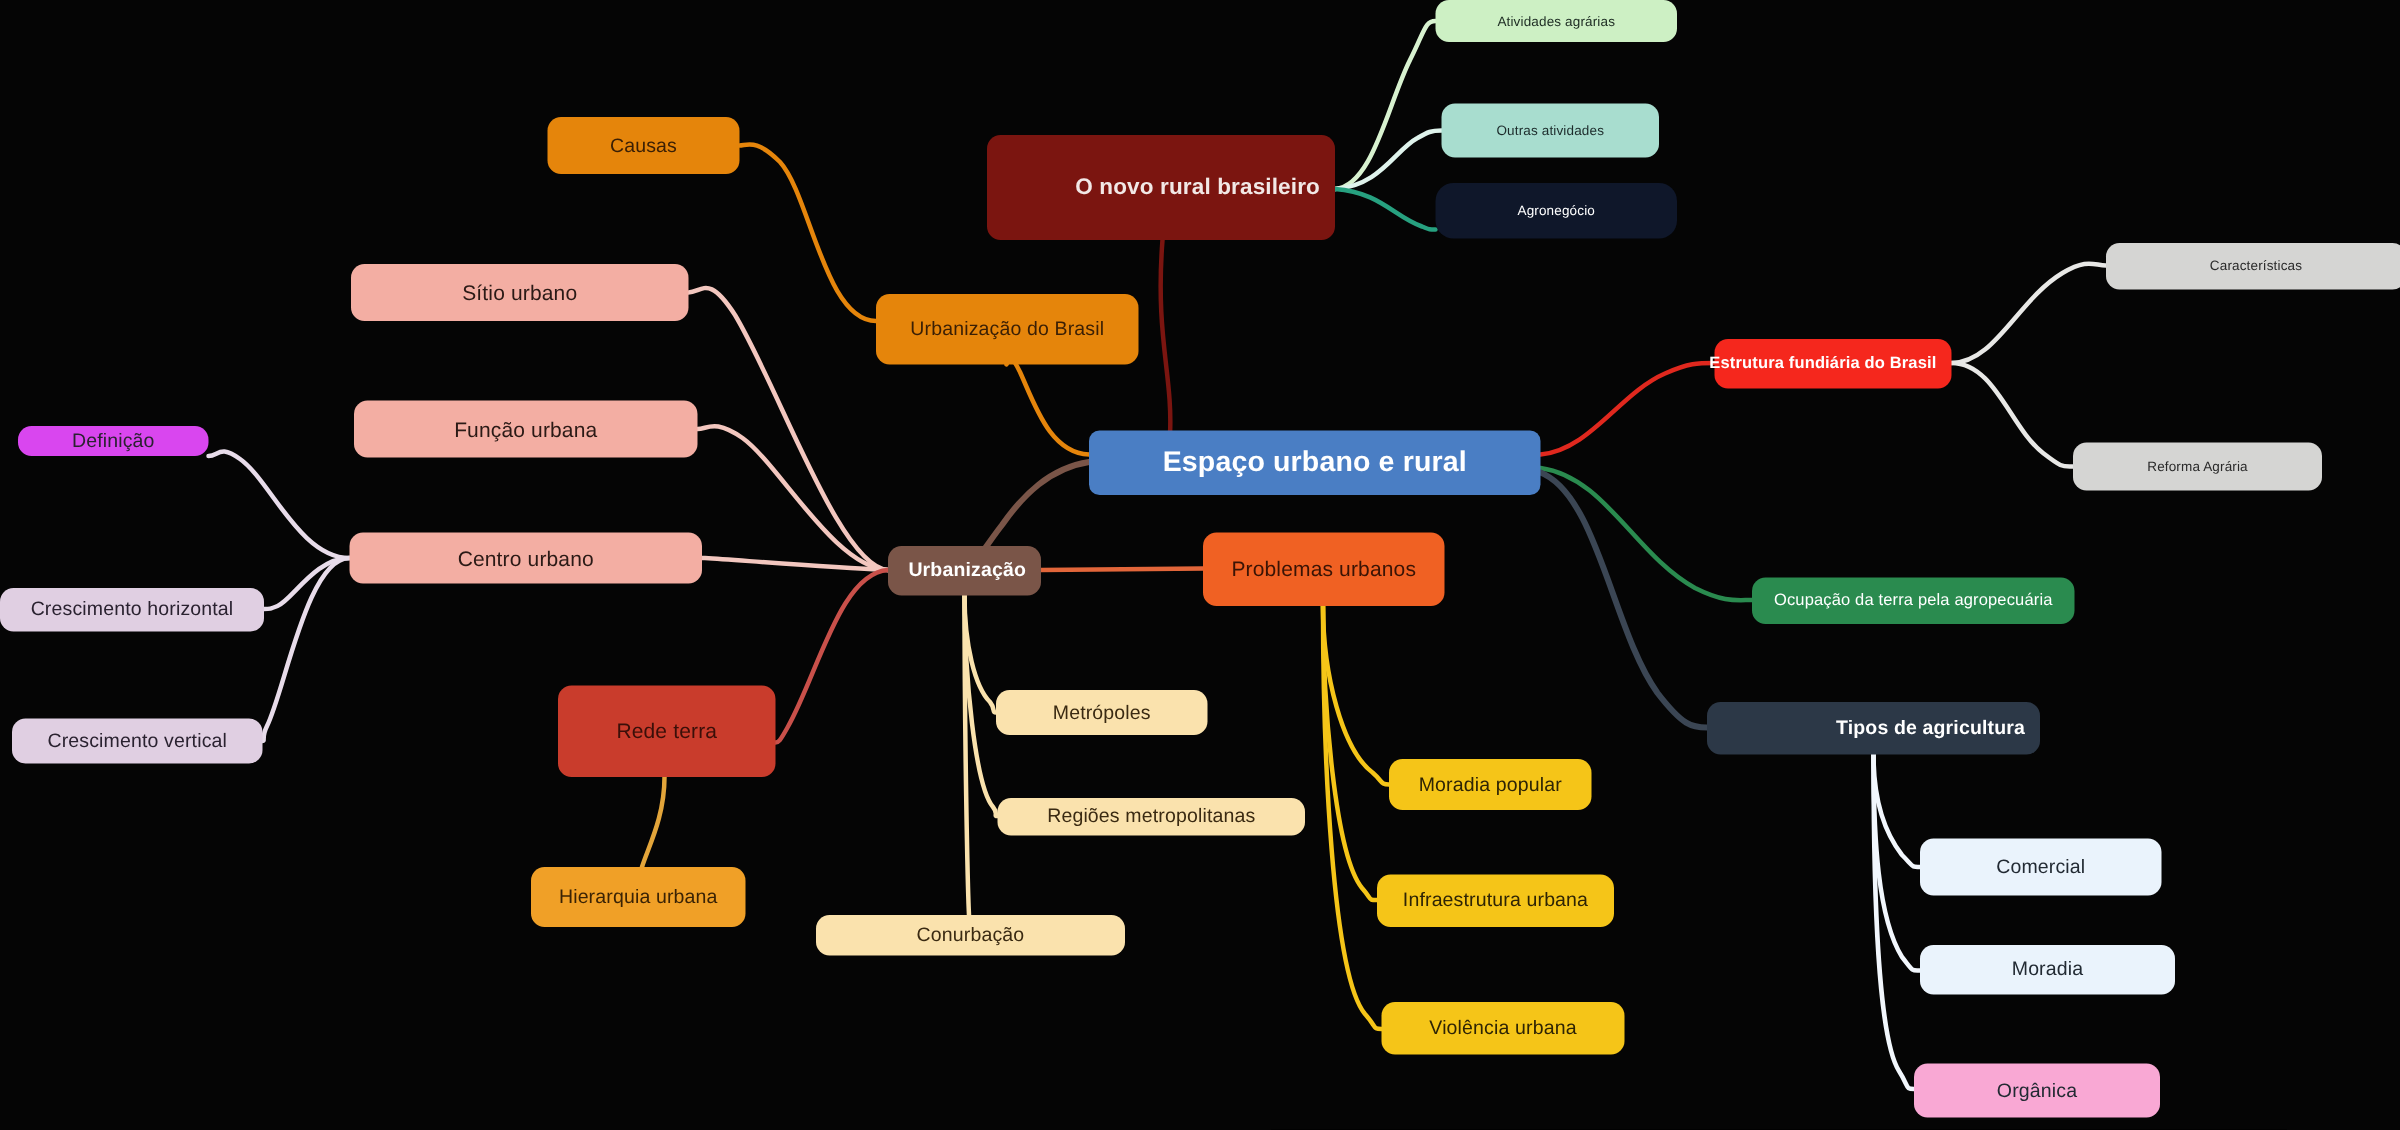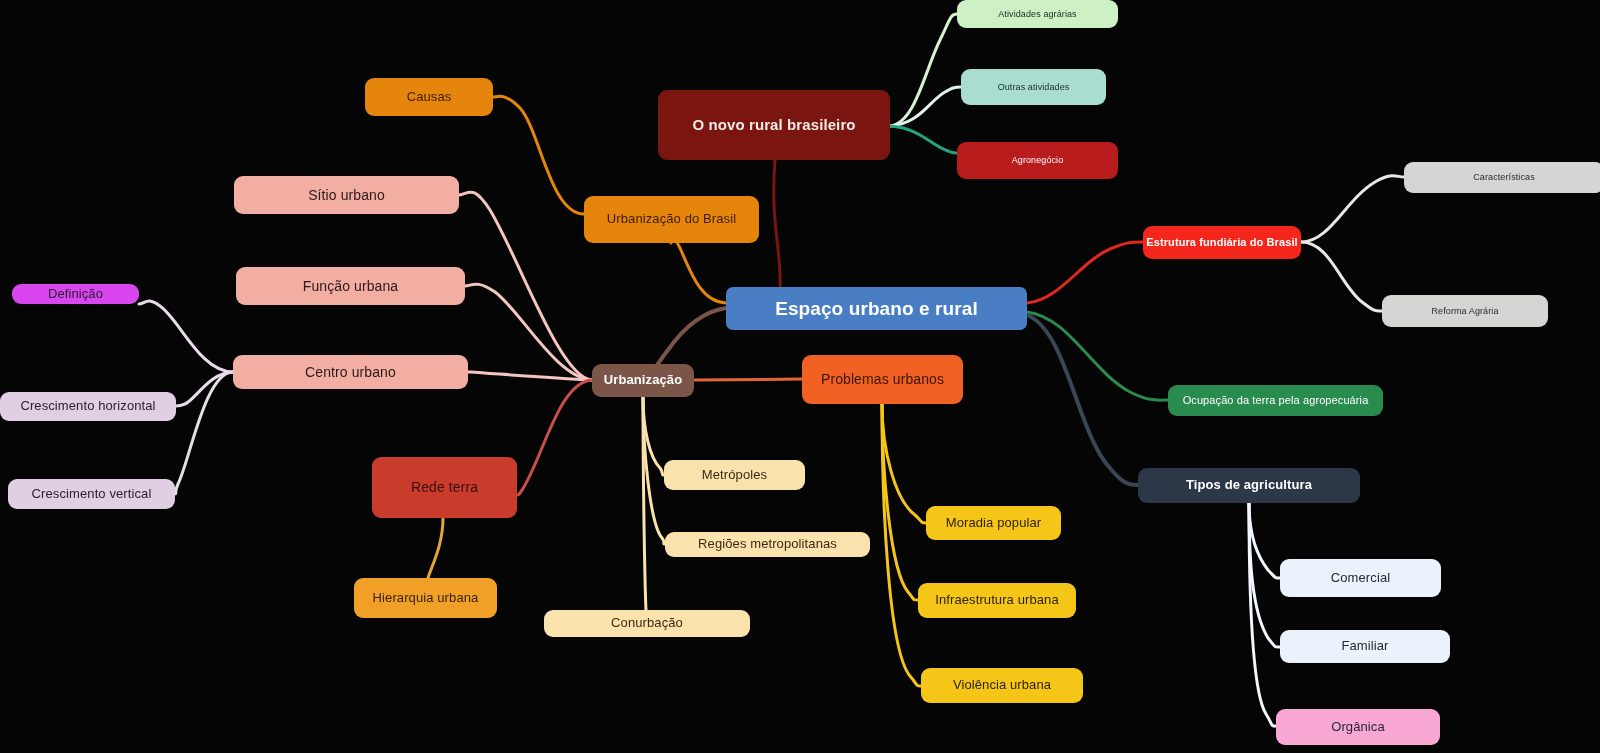--- a/index.html
+++ b/index.html
@@ -16,21 +16,21 @@
     box-sizing:border-box;
     display:flex;align-items:center;justify-content:center;
     text-align:center;
     border-radius:9px;
     padding:0 10px;
     line-height:1.15;
     white-space:nowrap;
     letter-spacing:.1px;
   }
   .node.central{border-radius:7px;font-weight:700;}
-  .node.big{font-weight:600;}
+  .node.big{font-weight:600;justify-content:flex-end;}
 </style>
 </head>
 <body>
 
 <div id="stage">
   <svg id="edges" viewBox="0 0 1600 753" xmlns="http://www.w3.org/2000/svg">
       <path d="M 780 290 C 782 250 770 225 775 160" fill="none" stroke="#7b1510" stroke-width="3" stroke-linecap="round"></path>
       <path d="M 890 126 C 915 124 925 70 940 40 C 950 20 950 14 957 14" fill="none" stroke="#d8f2d0" stroke-width="3" stroke-linecap="round"></path>
       <path d="M 890 126 C 920 124 930 100 945 92 C 952 88 954 87 961 87" fill="none" stroke="#dff3ec" stroke-width="3" stroke-linecap="round"></path>
       <path d="M 890 126 C 920 128 930 145 948 151 C 953 153 952 153 957 153" fill="none" stroke="#27a180" stroke-width="3" stroke-linecap="round"></path>
@@ -67,21 +67,21 @@
       </div>
       <div class="node big" style="left: 658px; top: 90px; width: 232px; height: 70px; background: rgb(123, 21, 16); color: rgb(242, 232, 230); font-size: 15px;">
         <span>O novo rural brasileiro</span>
       </div>
       <div class="node " style="left: 957px; top: 0px; width: 161px; height: 28px; background: rgb(205, 240, 196); color: rgb(28, 43, 34); font-size: 9px;">
         <span>Atividades agrárias</span>
       </div>
       <div class="node " style="left: 961px; top: 69px; width: 145px; height: 36px; background: rgb(168, 221, 207); color: rgb(28, 43, 43); font-size: 9px;">
         <span>Outras atividades</span>
       </div>
-      <div class="node " style="left: 957px; top: 142px; width: 161px; height: 37px; background: #b91c1c; color: rgb(255, 255, 255); font-size: 9px;">
+      <div class="node " style="left: 957px; top: 122px; width: 161px; height: 37px; background: #0f172a; color: rgb(255, 255, 255); font-size: 9px; border-radius: 12px;">
         <span>Agronegócio</span>
       </div>
       <div class="node big" style="left: 1143px; top: 226px; width: 158px; height: 33px; background: rgb(245, 39, 29); color: rgb(255, 255, 255); font-size: 11px;">
         <span>Estrutura fundiária do Brasil</span>
       </div>
       <div class="node " style="left: 1404px; top: 162px; width: 200px; height: 31px; background: rgb(213, 213, 211); color: rgb(42, 42, 42); font-size: 9px;">
         <span>Características</span>
       </div>
       <div class="node " style="left: 1382px; top: 295px; width: 166px; height: 32px; background: rgb(213, 213, 211); color: rgb(42, 42, 42); font-size: 9px;">
         <span>Reforma Agrária</span>
@@ -89,21 +89,21 @@
       <div class="node " style="left: 1168px; top: 385px; width: 215px; height: 31px; background: rgb(42, 139, 79); color: rgb(255, 255, 255); font-size: 11px;">
         <span>Ocupação da terra pela agropecuária</span>
       </div>
       <div class="node big" style="left: 1138px; top: 468px; width: 222px; height: 35px; background: rgb(44, 56, 71); color: rgb(255, 255, 255); font-size: 13px;">
         <span>Tipos de agricultura</span>
       </div>
       <div class="node " style="left: 1280px; top: 559px; width: 161px; height: 38px; background: rgb(234, 243, 252); color: rgb(34, 42, 51); font-size: 13px;">
         <span>Comercial</span>
       </div>
       <div class="node " style="left: 1280px; top: 630px; width: 170px; height: 33px; background: rgb(234, 243, 252); color: rgb(34, 42, 51); font-size: 13px;">
-        <span>Familiar</span>
+        <span>Moradia</span>
       </div>
       <div class="node " style="left: 1276px; top: 709px; width: 164px; height: 36px; background: #f9a8d4; color: rgb(34, 42, 51); font-size: 13px;">
         <span>Orgânica</span>
       </div>
       <div class="node " style="left: 365px; top: 78px; width: 128px; height: 38px; background: rgb(229, 133, 11); color: rgb(58, 31, 5); font-size: 13px;">
         <span>Causas</span>
       </div>
       <div class="node " style="left: 584px; top: 196px; width: 175px; height: 47px; background: rgb(229, 133, 11); color: rgb(58, 31, 5); font-size: 13px;">
         <span>Urbanização do Brasil</span>
       </div>

